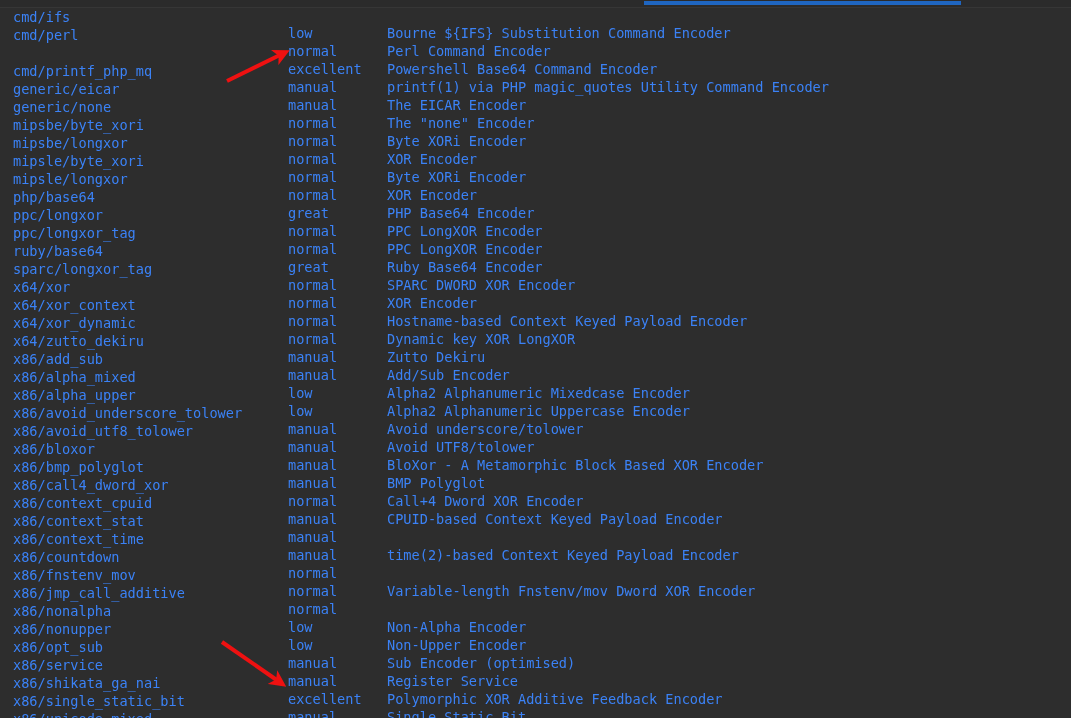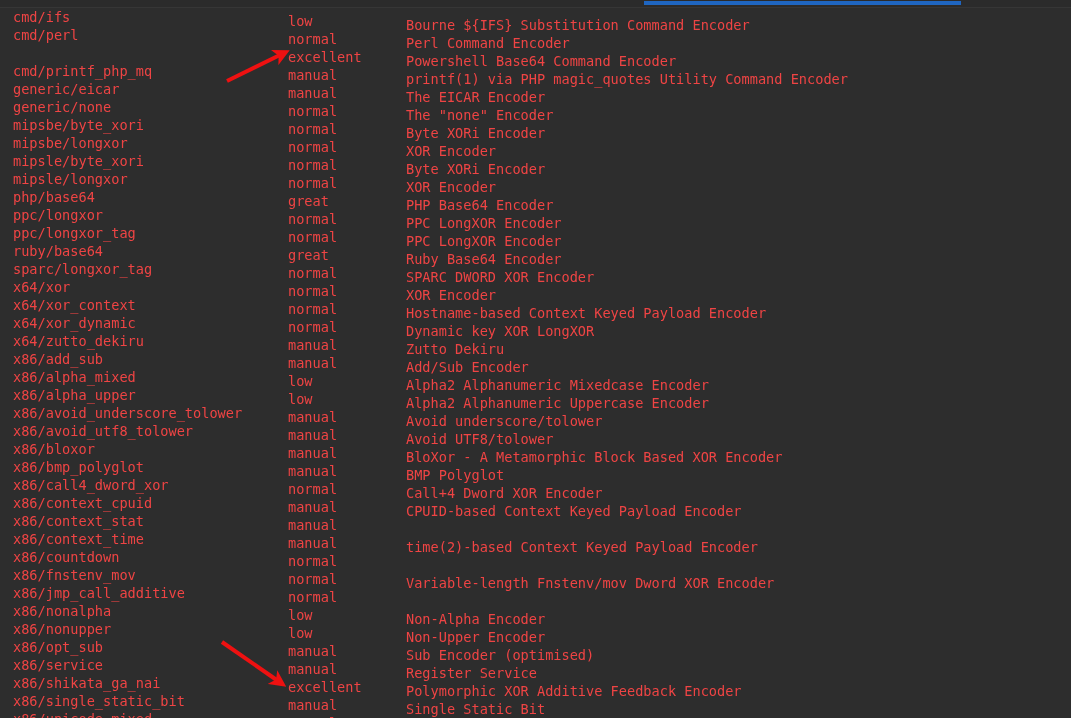--- a/index.html
+++ b/index.html
@@ -49,39 +49,38 @@
     height: 710px;
     overflow: hidden;
   }
 
   .row {
     position: relative;
     height: 18px;
     line-height: 18px;
     white-space: pre;
     font-size: 13.6px;
-    color: #ef4444;
+    color: #3b82f6;
     letter-spacing: 0px;
   }
 
   .col-name {
     position: absolute;
     left: 13px;
     top: 0;
   }
   .col-rank {
     position: absolute;
     left: 288px;
-    top: 4px;
+    top: 16px;
   }
   .col-desc {
     position: absolute;
     left: 387px;
-    top: 8px;
-    margin-left: 19px;
+    top: 16px;
   }
 
   
   .arrows {
     position: absolute;
     left: 0; top: 0;
     width: 1071px;
     height: 718px;
     pointer-events: none;
   }

